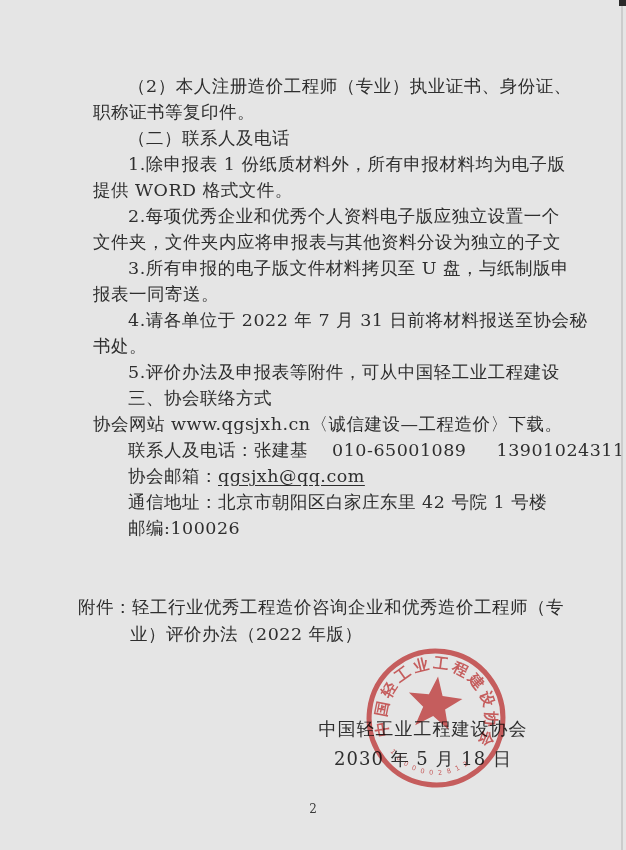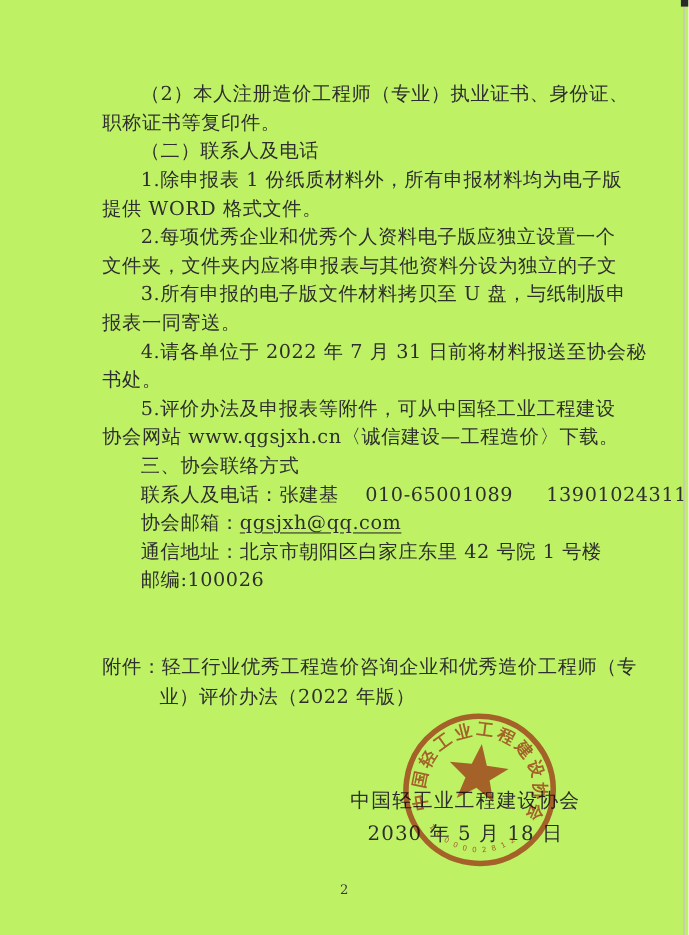--- a/index.html
+++ b/index.html
@@ -5,21 +5,21 @@
   :root {
     --seal-red: #d64c4c;
     --text-color: #2e2e2e;
   }
   * { margin: 0; padding: 0; box-sizing: border-box; }
   html, body { background: #ffffff; }
   .page {
     position: relative;
     width: 626px;
     height: 850px;
-    background: #bef264;
+    background: #e5e5e5;
     overflow: hidden;
     font-family: "DejaVu Serif", "Liberation Serif", serif;
     color: var(--text-color);
   }
   
   .body-text {
     position: absolute;
     left: 93px;
     top: 73px;
     width: 470px;
@@ -33,21 +33,21 @@
     color: var(--text-color);
   }
   .ind { padding-left: 35px; }
   .email {
     text-decoration: underline;
     text-underline-offset: 3px;
   }
   
   .attachment {
     position: absolute;
-    left: 93px;
+    left: 78px;
     top: 594px;
     width: 480px;
   }
   .attachment .ln { height: 27px; line-height: 27px; }
   .hang { padding-left: 52px; }
   
   .signature {
     position: absolute;
     left: 263px;
     top: 714px;
@@ -127,22 +127,22 @@
     <p class="ln ind">（二）联系人及电话</p>
     <p class="ln ind">1.除申报表 1 份纸质材料外，所有申报材料均为电子版</p>
     <p class="ln">提供 WORD 格式文件。</p>
     <p class="ln ind">2.每项优秀企业和优秀个人资料电子版应独立设置一个</p>
     <p class="ln">文件夹，文件夹内应将申报表与其他资料分设为独立的子文</p>
     <p class="ln ind">3.所有申报的电子版文件材料拷贝至 U 盘，与纸制版申</p>
     <p class="ln">报表一同寄送。</p>
     <p class="ln ind">4.请各单位于 2022 年 7 月 31 日前将材料报送至协会秘</p>
     <p class="ln">书处。</p>
     <p class="ln ind">5.评价办法及申报表等附件，可从中国轻工业工程建设</p>
+    <p class="ln ind">三、协会联络方式</p>
     <p class="ln">协会网站 www.qgsjxh.cn〈诚信建设—工程造价〉下载。</p>
-    <p class="ln ind">三、协会联络方式</p>
     <p class="ln ind">联系人及电话：张建基　 010-65001089　  13901024311</p>
     <p class="ln ind"><span>协会邮箱：</span><span class="email">qgsjxh@qq.com</span></p>
     <p class="ln ind">通信地址：北京市朝阳区白家庄东里 42 号院 1 号楼</p>
     <p class="ln ind">邮编:100026</p>
   </div>
 
   <div class="attachment">
     <p class="ln">附件：轻工行业优秀工程造价咨询企业和优秀造价工程师（专</p>
     <p class="ln hang">业）评价办法（2022 年版）</p>
   </div>

